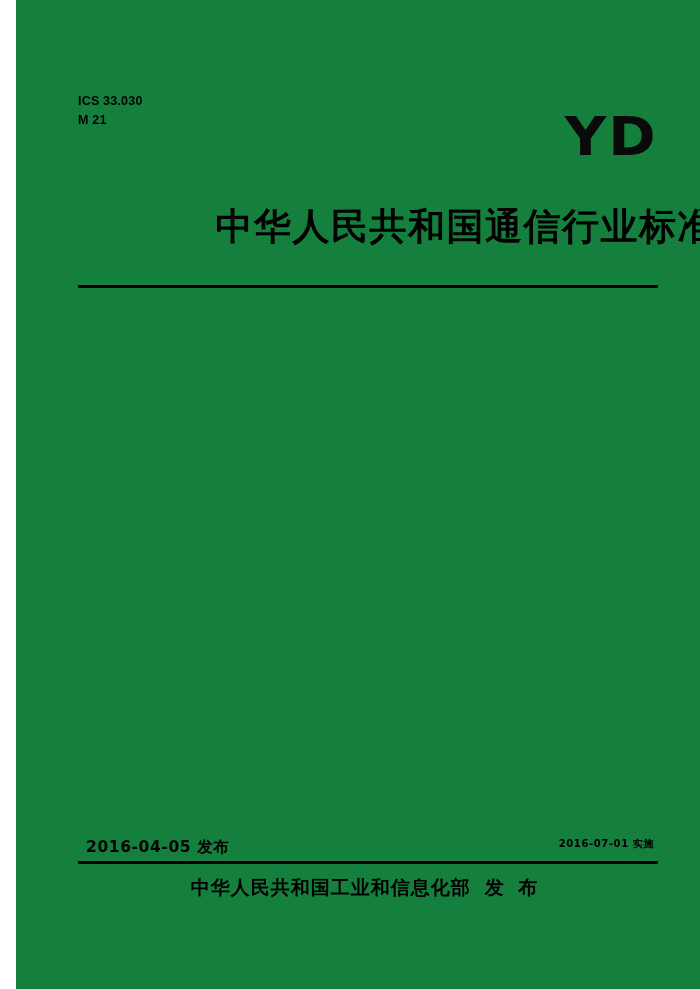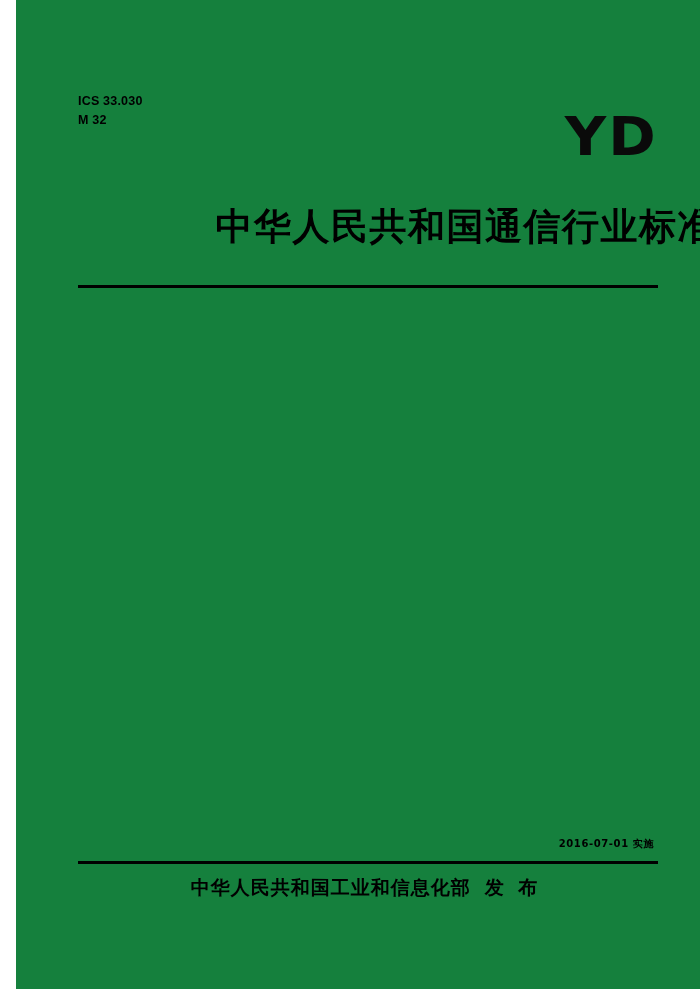--- a/index.html
+++ b/index.html
@@ -154,31 +154,32 @@
     letter-spacing: 4px;
   }
 </style>
 </head>
 <body>
 
 <div class="page">
 
   <div class="ics-block">
     <span class="ics-line">ICS 33.030</span>
-    <span class="ics-line">M 32</span>
+    <span class="ics-line">M 21</span>
   </div>
 
   <div class="yd-logo">YD</div>
 
   <div class="main-title">中华人民共和国通信行业标准</div>
 
 
   <div class="rule-top"></div>
 
 
+  <div class="issue-date">2016-04-05 发布</div>
   <div class="effective-date">2016-07-01 实施</div>
 
   <div class="rule-bottom"></div>
 
   <div class="publisher">
     <span>中华人民共和国工业和信息化部</span><span class="pub-verb">发 布</span>
   </div>
 
 </div>
 

